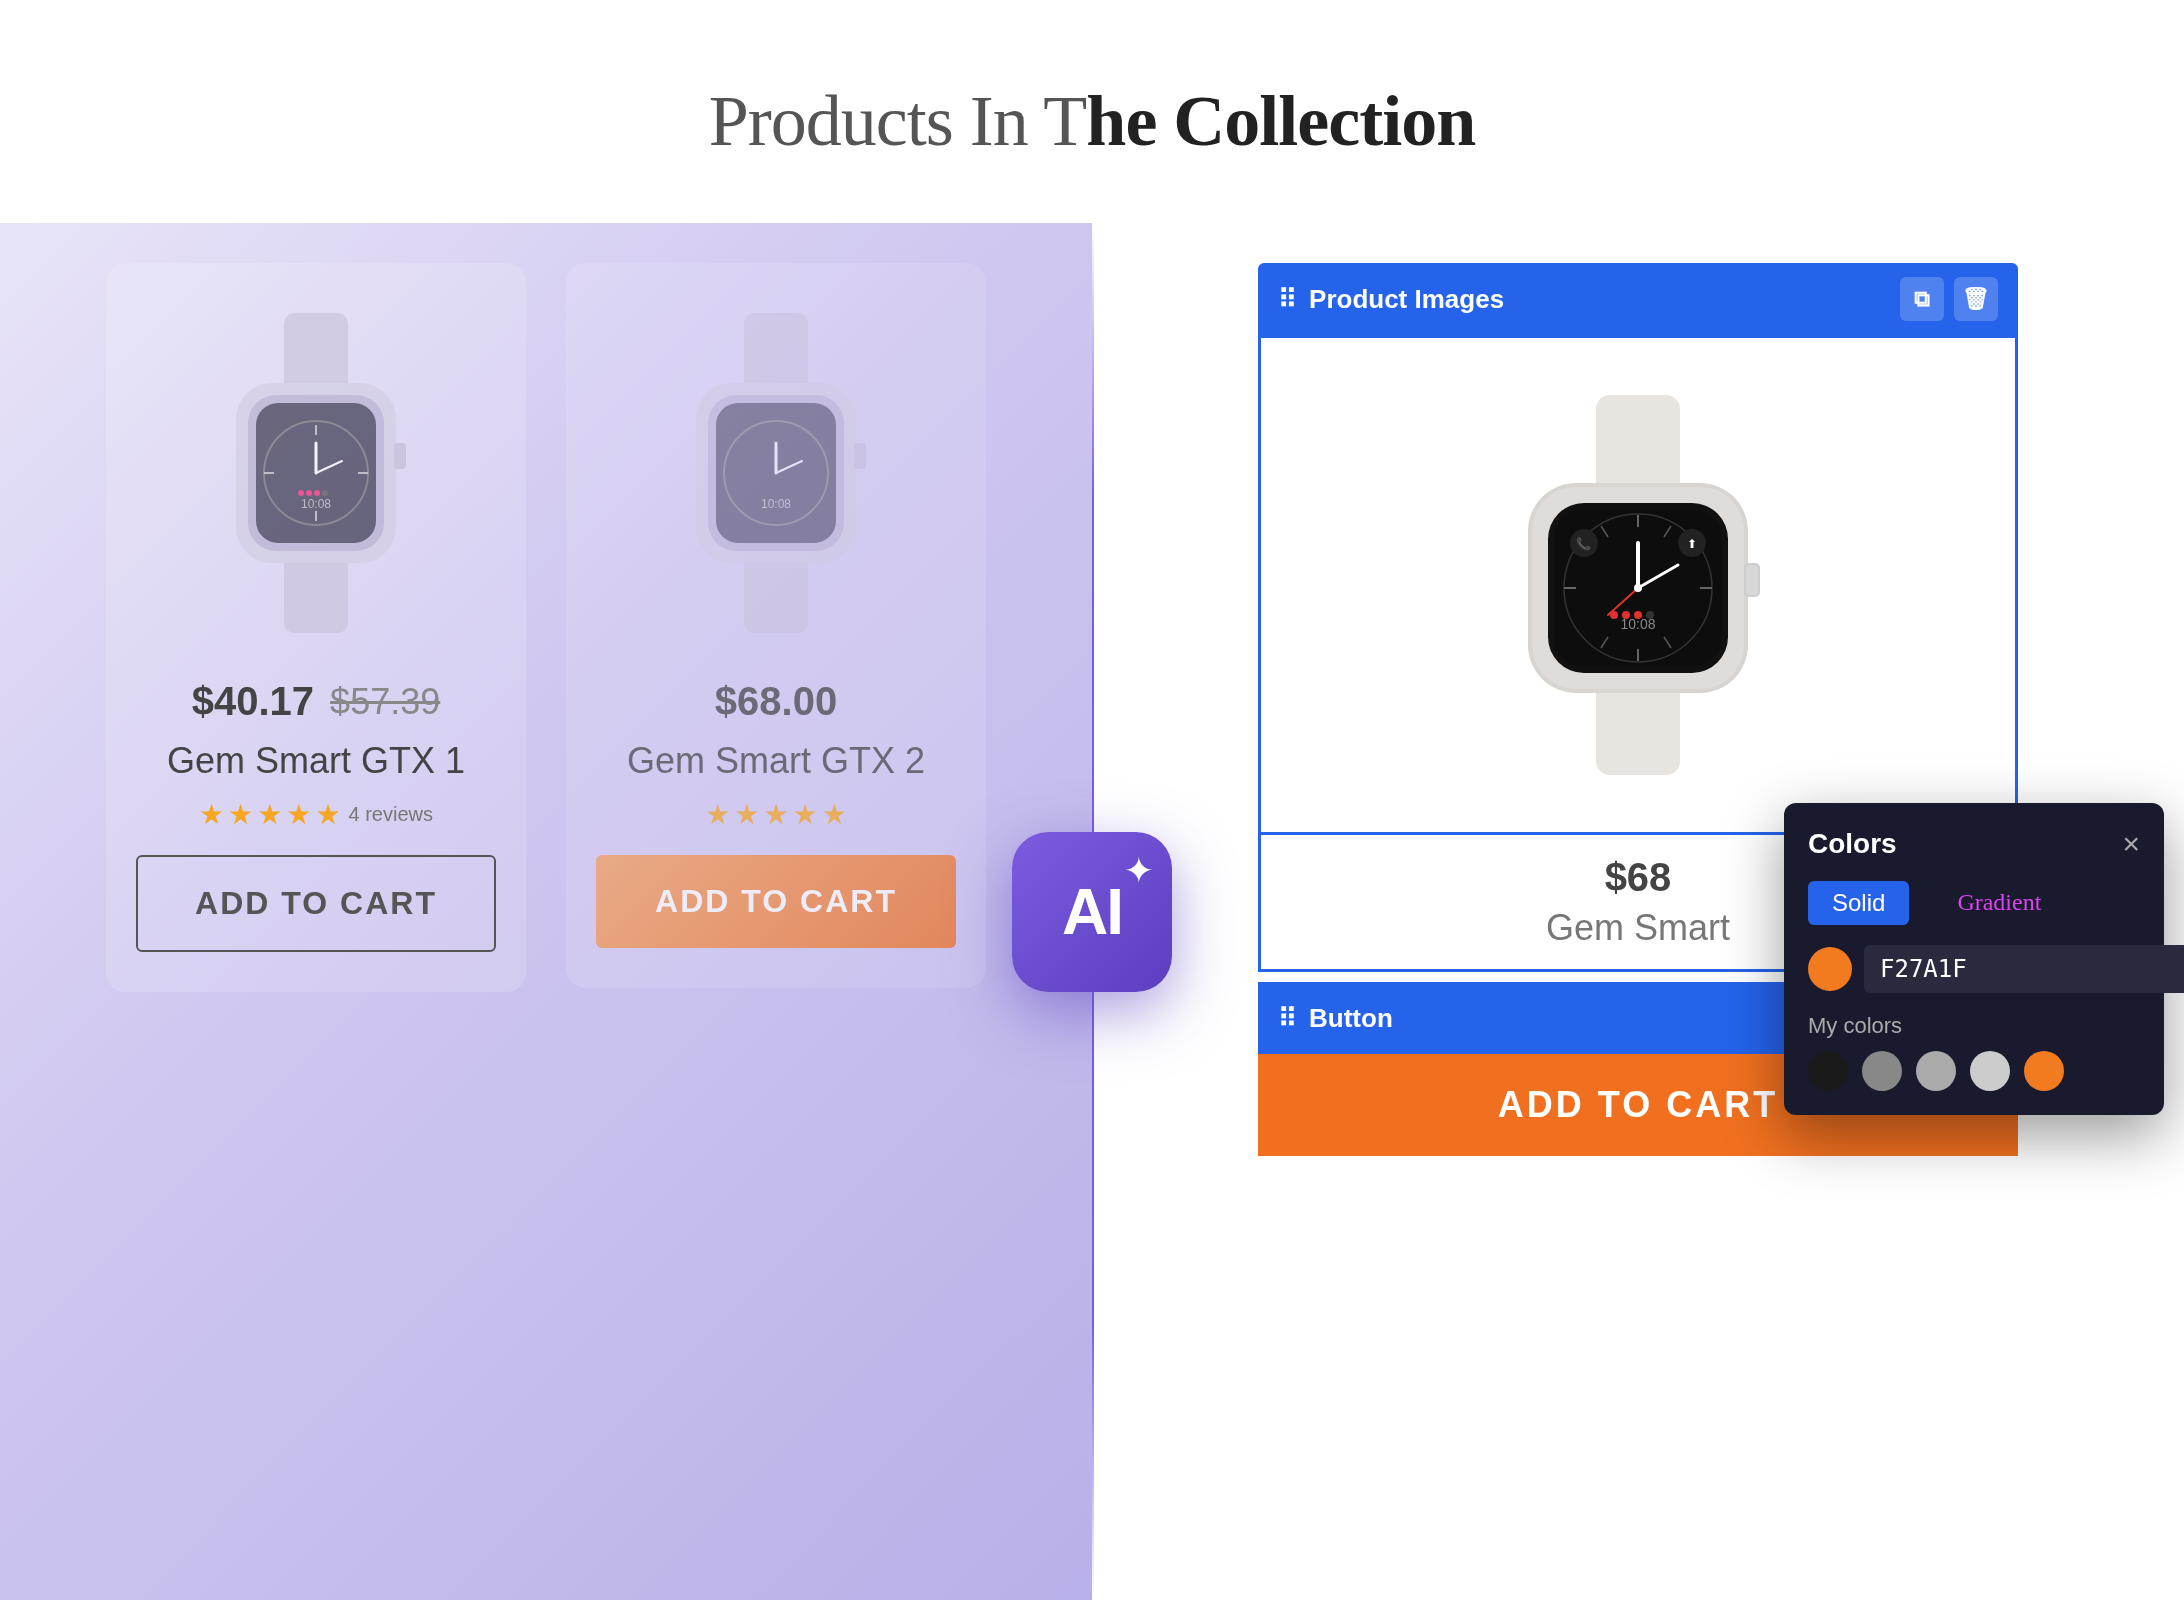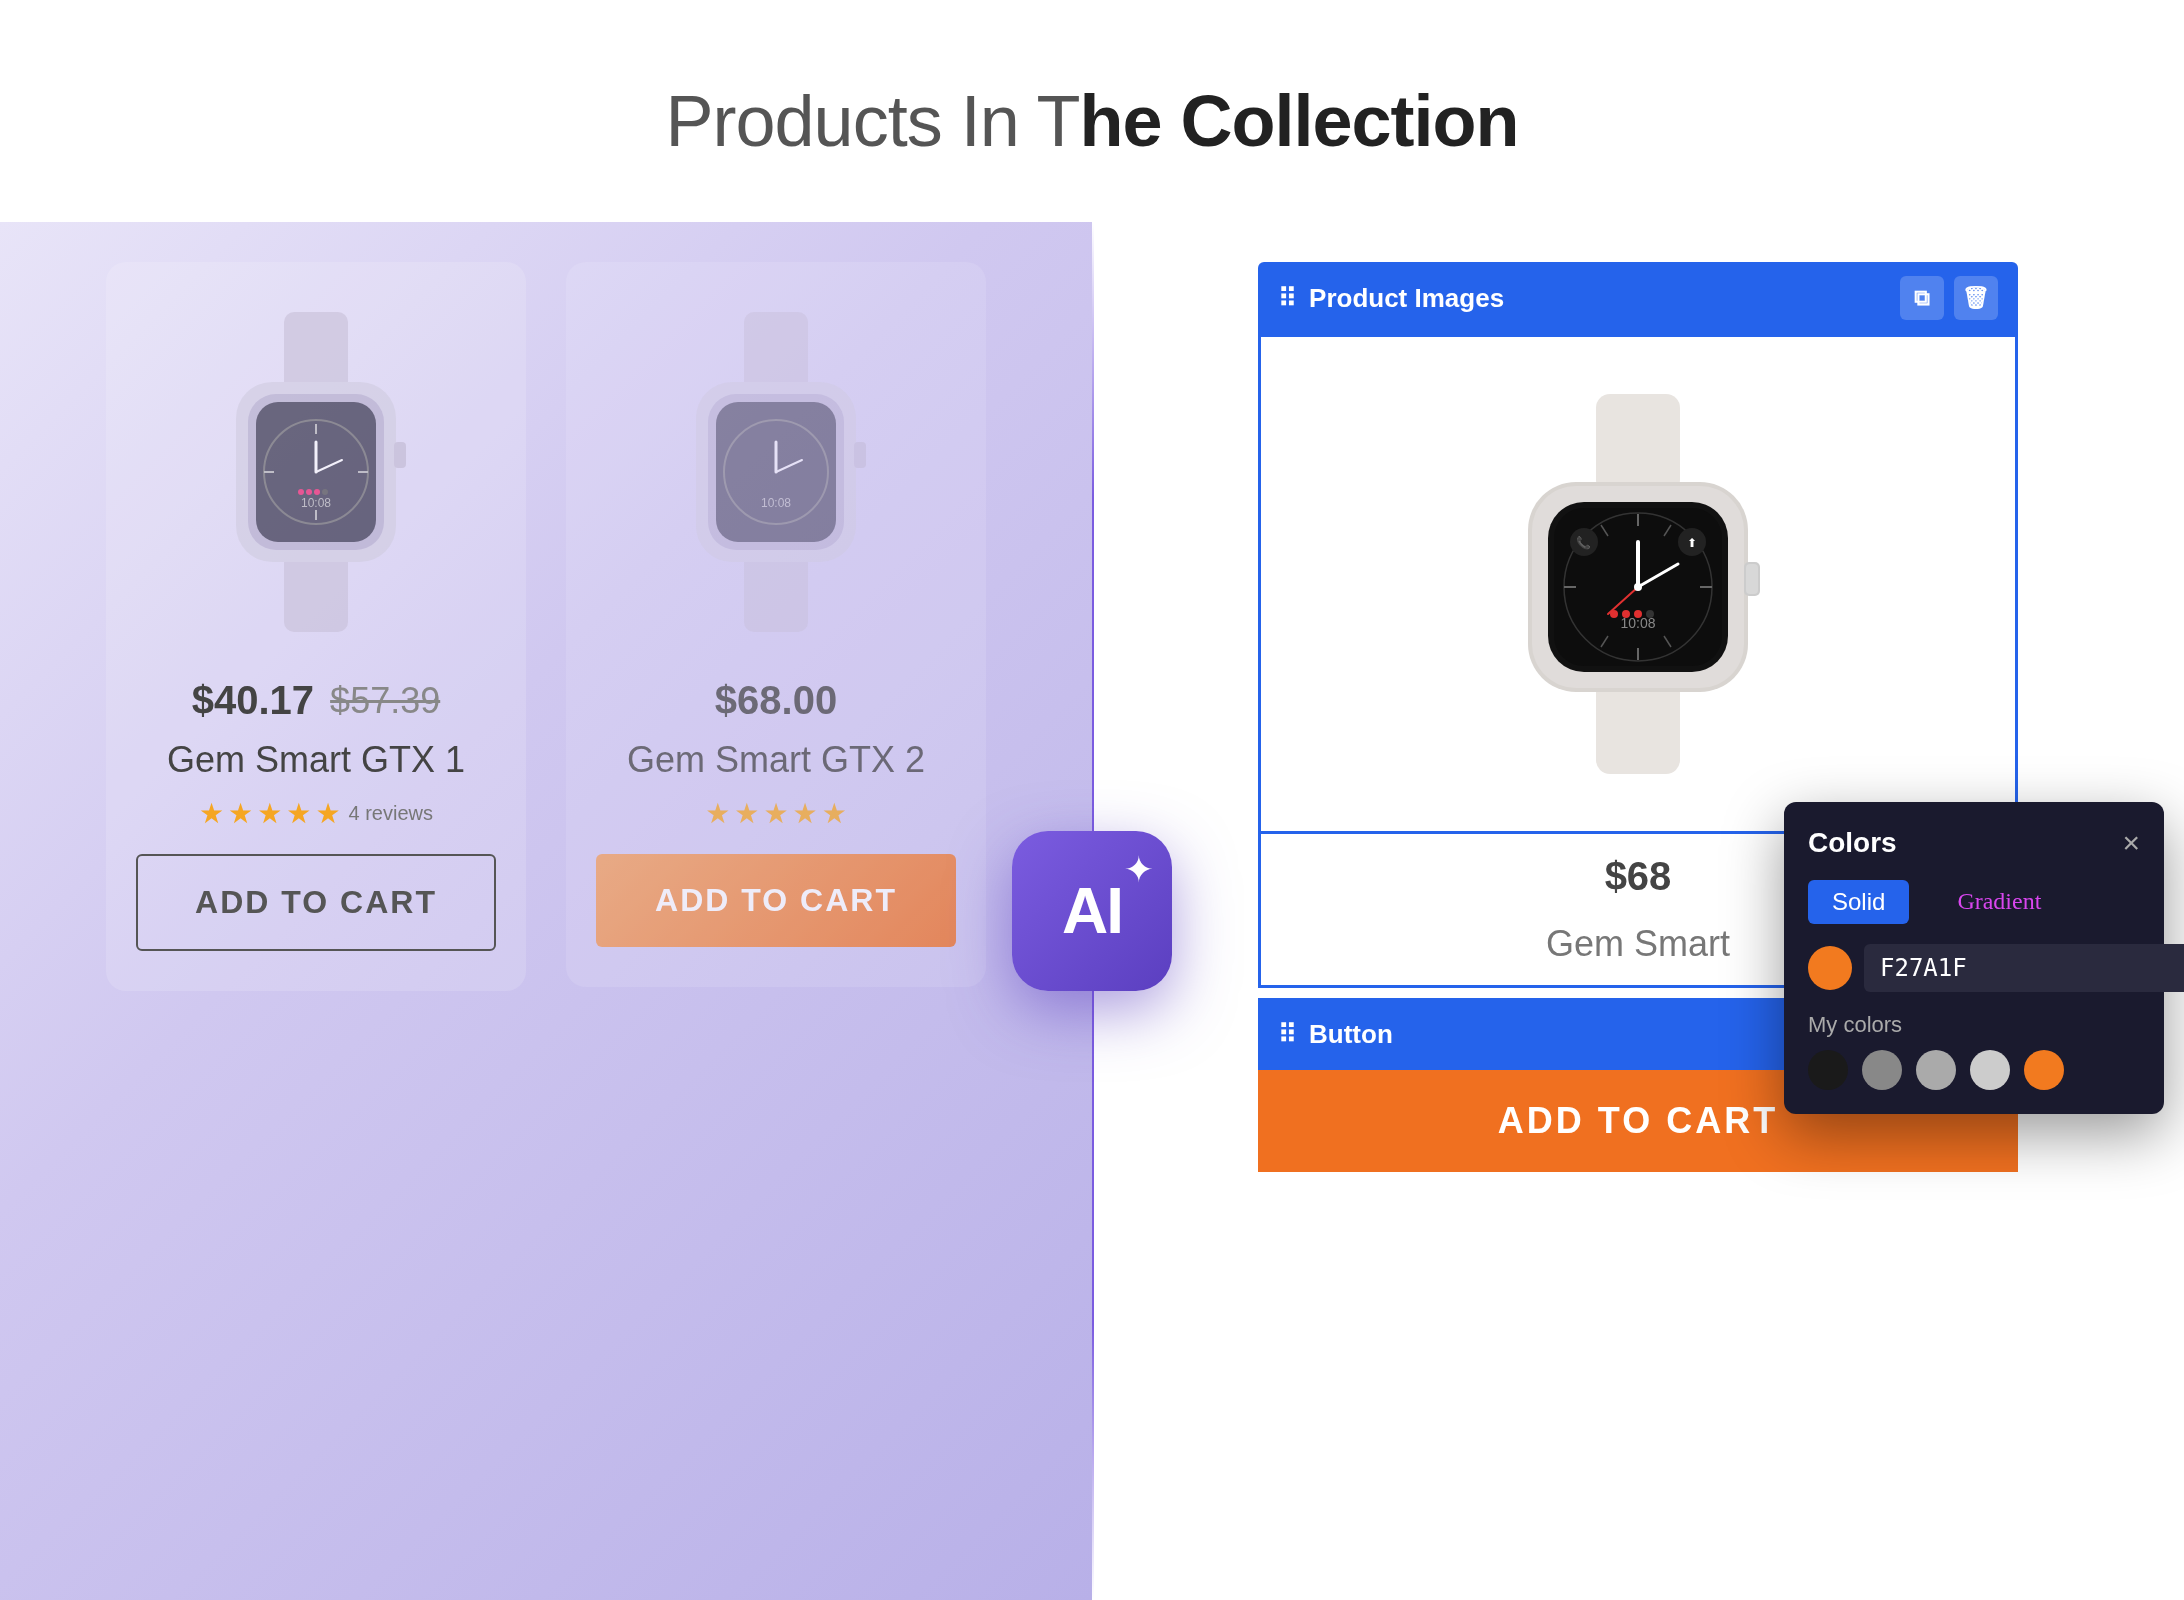--- a/index.html
+++ b/index.html
@@ -16,20 +16,21 @@
 
     
     .page-title {
       margin-top: 80px;
       font-size: 72px;
       font-weight: 400;
       color: #555;
       letter-spacing: -1px;
       position: relative;
       z-index: 2;
+      font-family: Liberation Serif, serif;
     }
     .page-title span {
       font-weight: 800;
       color: #222;
     }
 
     
     .main-area {
       display: flex;
       width: 100%;
@@ -253,21 +254,21 @@
     }
 
     
     .product-info-right {
       border: 3px solid #2563eb;
       border-top: none;
       padding: 20px 20px;
       display: flex;
       flex-direction: column;
       align-items: center;
-      gap: 24px;
+      gap: 7px;
     }
     .price-right {
       font-size: 40px;
       font-weight: 600;
       color: #444;
     }
     .name-right {
       font-size: 36px;
       color: #777;
     }

